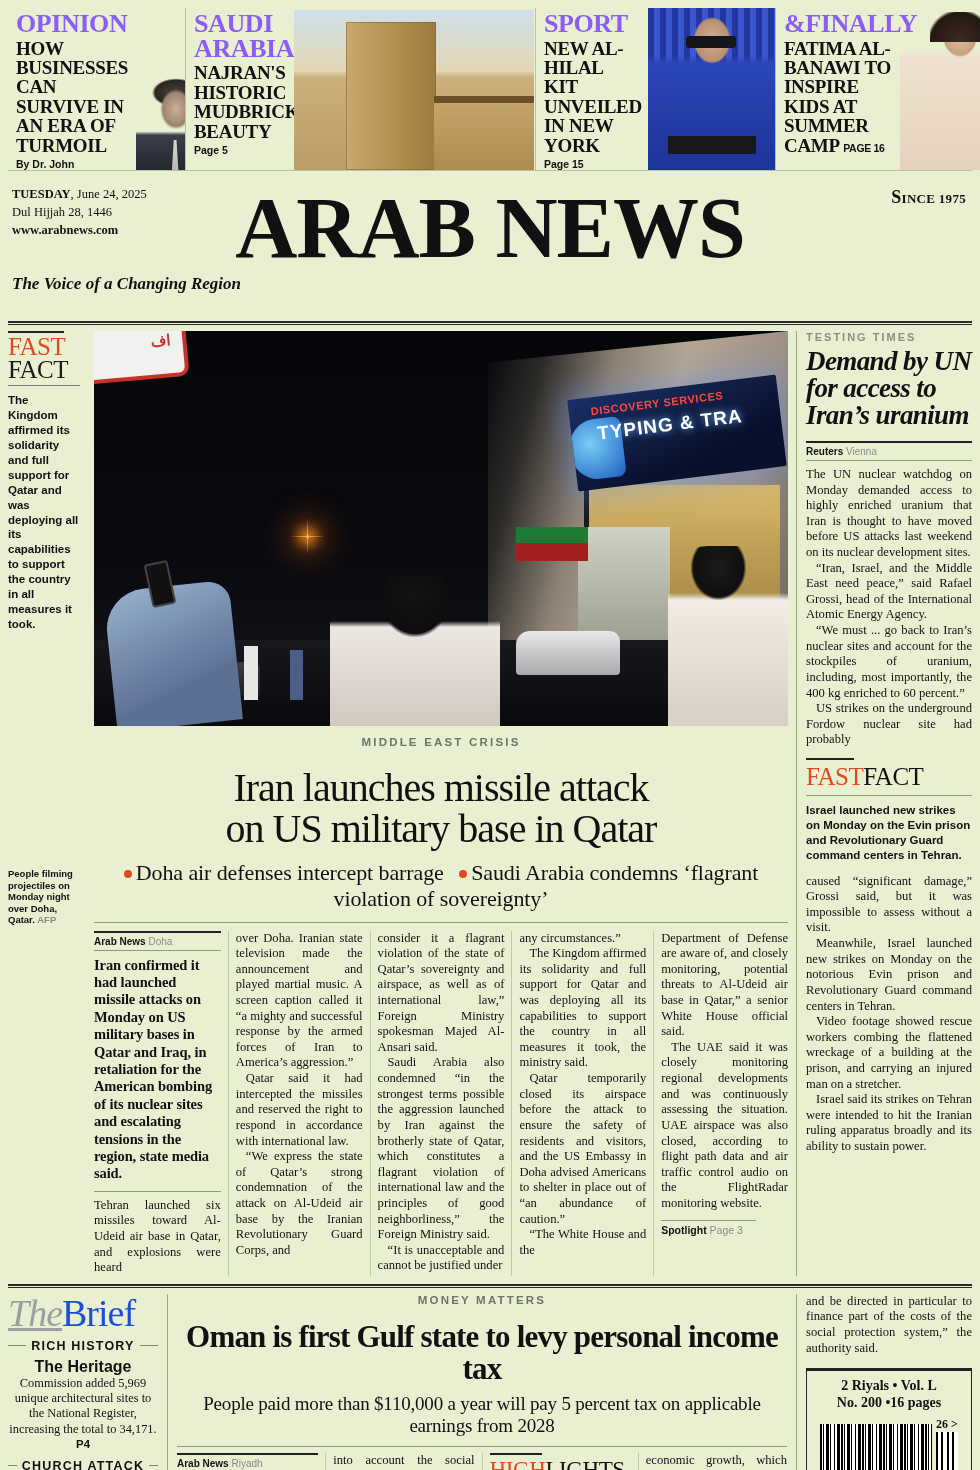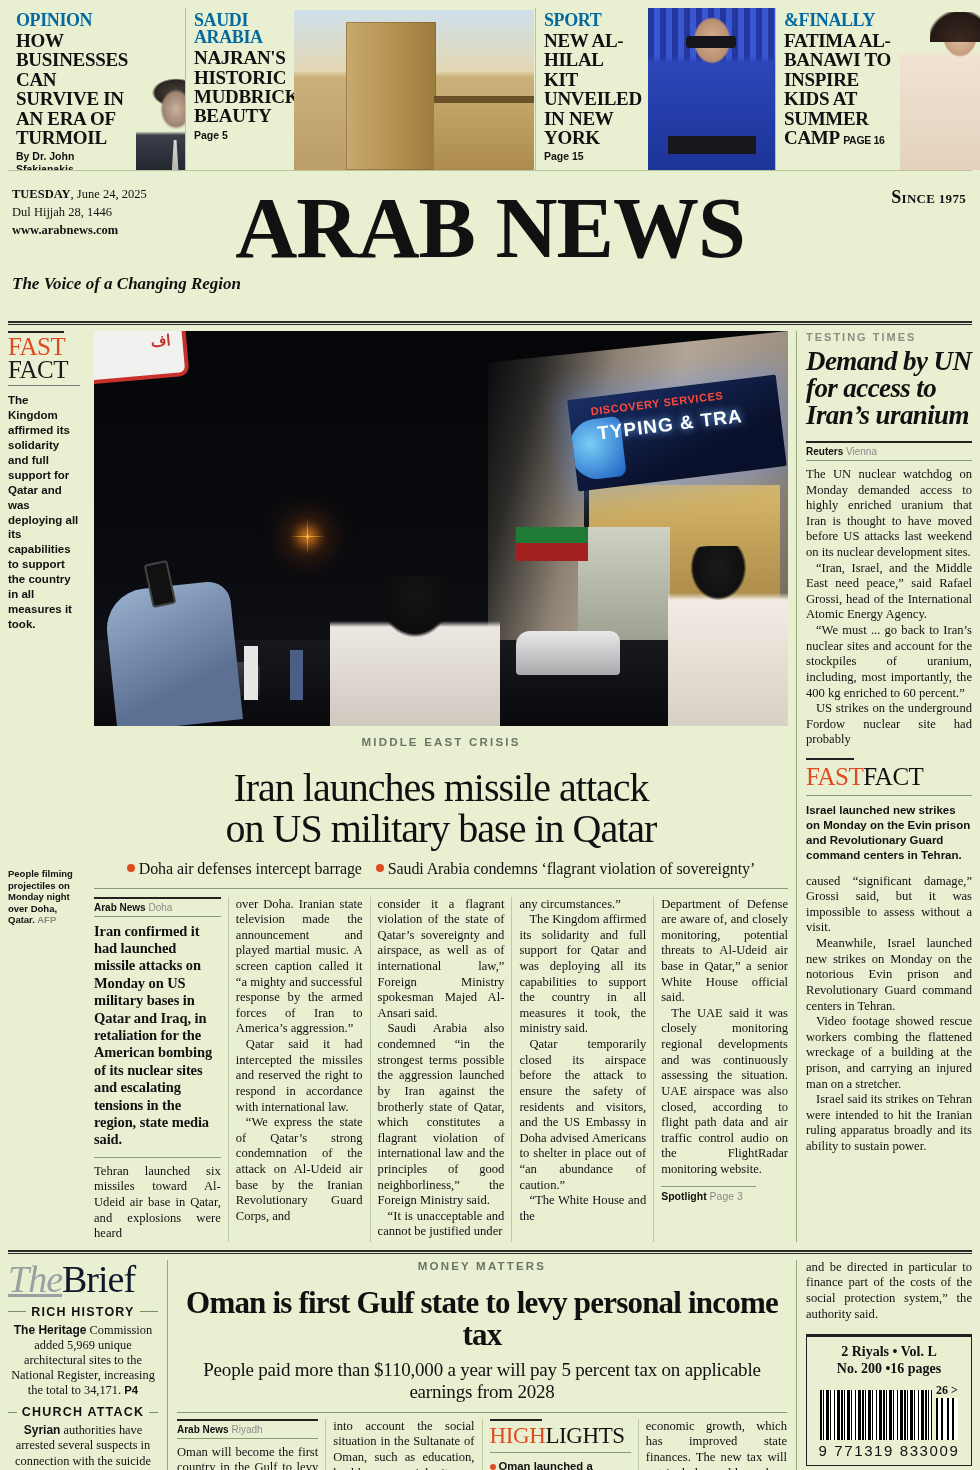--- a/index.html
+++ b/index.html
@@ -23,22 +23,22 @@
     display: flex;
     flex: 0 0 auto;
     border-right: 1px solid #b9c49a;
     overflow: hidden;
   }
   .promo-cell:last-child { border-right: none; }
   .promo-text { padding: 4px 8px 0 8px; }
   .promo-kicker {
     font-family: "Liberation Serif", serif;
     font-weight: bold;
-    color: #0369a1;
-    font-size: 18px;
+    color: #8b5cf6;
+    font-size: 26px;
     line-height: 0.95;
     letter-spacing: -0.4px;
   }
   .promo-head {
     font-family: "Liberation Serif", serif;
     font-weight: bold;
     font-size: 19px;
     line-height: 1.02;
     letter-spacing: -0.3px;
     margin-top: 2px;
@@ -254,21 +254,21 @@
   }
   .lead-headline {
     text-align:center;
     font-size: 40px;
     line-height: 1.02;
     letter-spacing: -1px;
     margin-top: 20px;
   }
   .lead-subs {
     text-align:center;
-    font-size: 16px;
+    font-size: 22px;
     margin-top: 10px;
     letter-spacing: -.1px;
   }
   .bullet-dot {
     display:inline-block; width:8px; height:8px; border-radius:50%;
     background:#e04a20; margin-right:4px; vertical-align: 2px;
   }
   .rule-under-subs { border-top:1px solid #8e9b74; margin: 10px 0 0 0; }
 
   
@@ -317,32 +317,32 @@
     border-top: 2px solid #2b2b2b;
     border-bottom: 1px solid #2b2b2b;
     height: 4px;
   }
 
   
   .bottom { display:flex; padding: 6px 8px 0 8px; }
   .brief { width: 160px; flex: 0 0 160px; padding-right: 9px; border-right: 1px solid #9aa87c; }
   .brief-logo { font-size: 38px; line-height: 1; letter-spacing: -1px; }
   .brief-logo i { font-style: italic; color:#9aa0a2;text-decoration:underline; }
-  .brief-logo b { font-weight: normal; color:#0f172a; }
+  .brief-logo b { font-weight: normal; color:#1d4ed8; }
   .brief-cat {
     display:flex; align-items:center; gap:5px;
     font-family:"Liberation Sans", sans-serif; font-weight:bold;
     font-size:12.5px; letter-spacing: 1.2px; margin: 7px 0 4px 0;
     justify-content:center;
   }
   .brief-cat::before, .brief-cat::after {
     content:""; height:1px; background:#7d8a66; flex: 1 1 auto;
   }
   .brief-item { font-size: 12.4px; line-height: 1.22; text-align: center; }
-  .brief-item b.src { font-family:"Liberation Sans", sans-serif; font-size: 12px; }
+  .brief-item b.src { font-family:"Liberation Sans", sans-serif; font-size: 16px; }
   .brief-item b.pg { font-family:"Liberation Sans", sans-serif; font-size: 11.4px; }
 
   .money { flex: 1 1 auto; padding: 0 9px; }
   .money-kicker {
     text-align:center;
     font-family:"Liberation Sans", sans-serif; font-weight:bold;
     font-size:11.5px; letter-spacing:2.2px; color:#6e7466;
   }
   .money-head {
     text-align:center; font-weight:bold; font-size: 31px; line-height:1.05;

